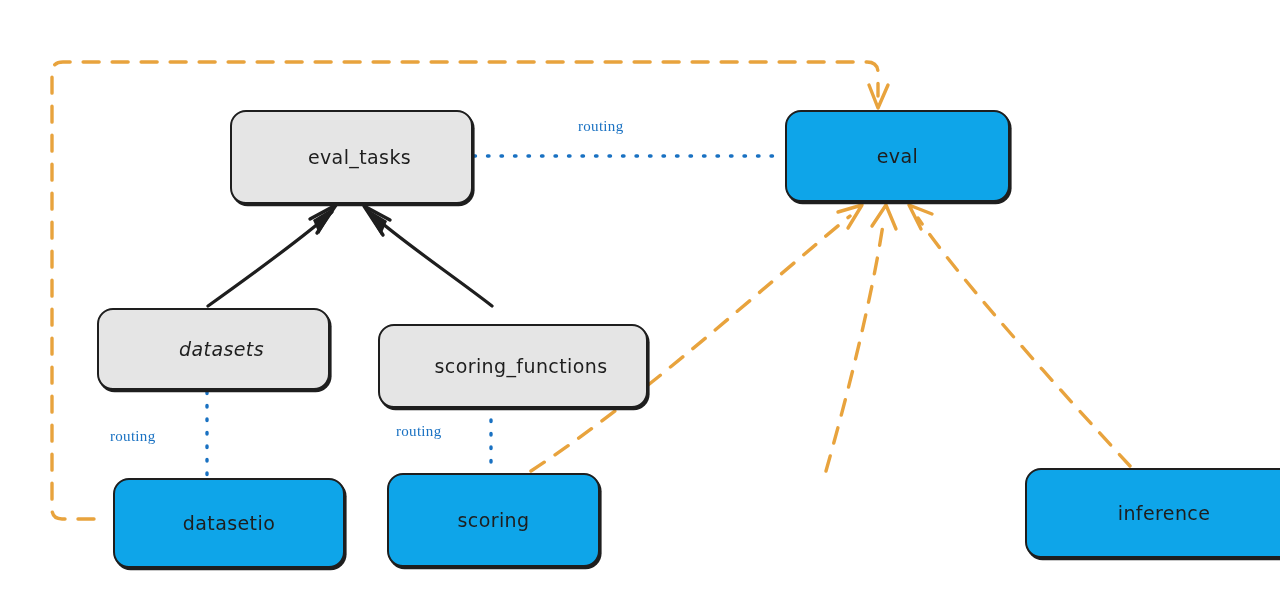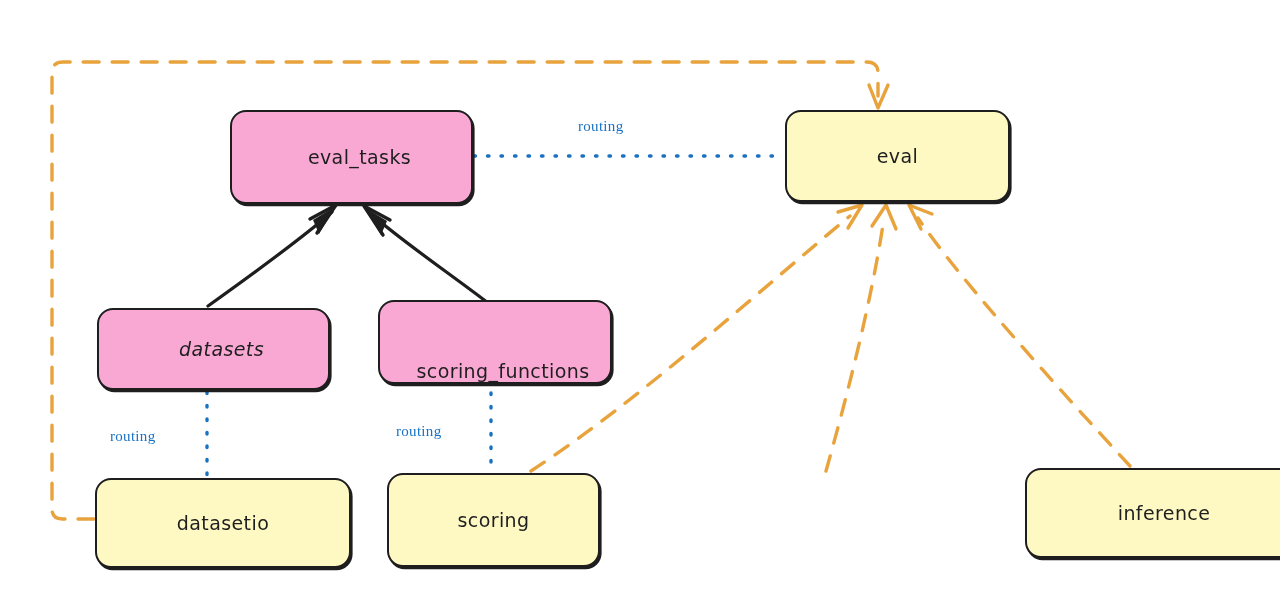--- a/index.html
+++ b/index.html
@@ -39,25 +39,25 @@
   }
   .node .node-label {
     font-family: "DejaVu Sans", sans-serif;
     font-size: 19px;
     color: #1e1e1e;
     letter-spacing: 0.4px;
     white-space: nowrap;
     text-align: center;
   }
   .node.api {
-    background: #f9a8d4;
+    background: #e5e5e5;
     padding-left: 16px;
   }
   .node.provider {
-    background: #fef9c3;
+    background: #0ea5e9;
   }
   .edge-label {
     position: absolute;
     font-family: Liberation Serif, serif;
     font-size: 15px;
     color: #1971c2;
     white-space: nowrap;
     letter-spacing: 0.3px;
   }
 </style>
@@ -119,25 +119,25 @@
   </div>
 
   <div class="node provider" style="left:785px; top:110px; width:225px; height:92px;">
     <span class="node-label">eval</span>
   </div>
 
   <div class="node api" style="left:97px; top:308px; width:233px; height:82px;font-style:italic;">
     <span class="node-label">datasets</span>
   </div>
 
-  <div class="node api" style="left:378px; top:300px; width:234px; height:84px;align-items:flex-end;">
+  <div class="node api" style="left:378px; top:324px; width:270px; height:84px;">
     <span class="node-label">scoring_functions</span>
   </div>
 
-  <div class="node provider" style="left:95px; top:478px; width:256px; height:90px;">
+  <div class="node provider" style="left:113px; top:478px; width:232px; height:90px;">
     <span class="node-label">datasetio</span>
   </div>
 
   <div class="node provider" style="left:387px; top:473px; width:213px; height:94px;">
     <span class="node-label">scoring</span>
   </div>
 
 
   <div class="node provider" style="left:1025px; top:468px; width:278px; height:90px;">
     <span class="node-label">inference</span>

